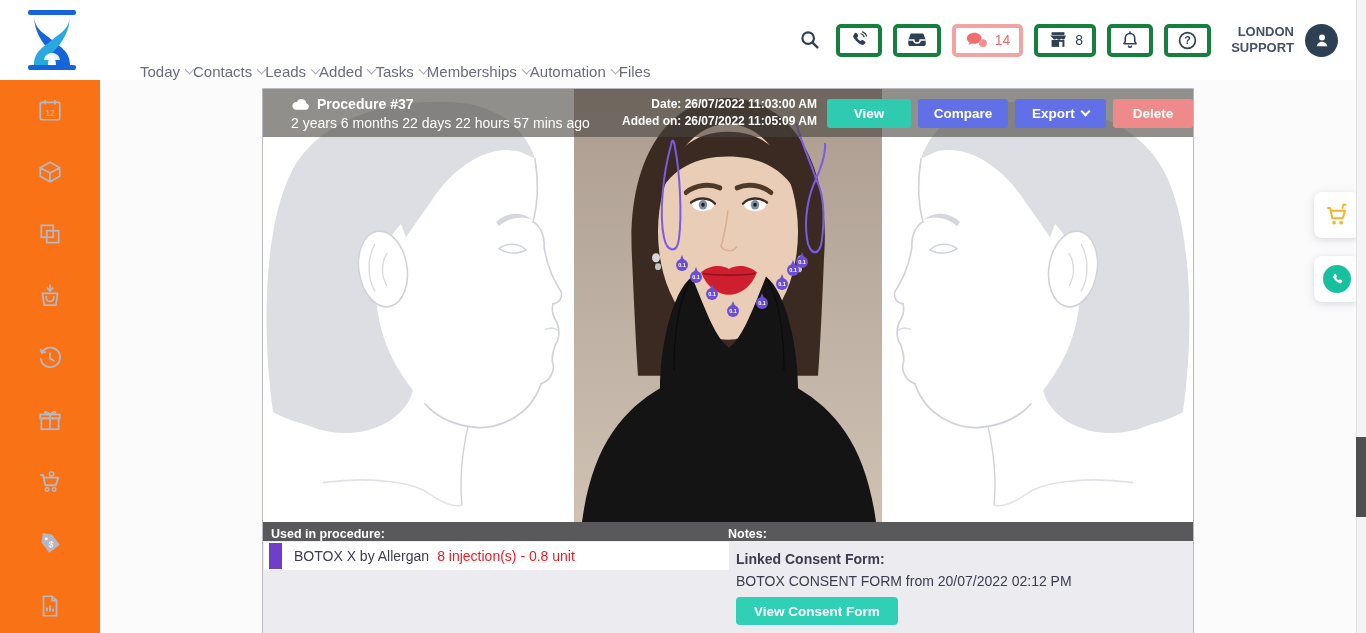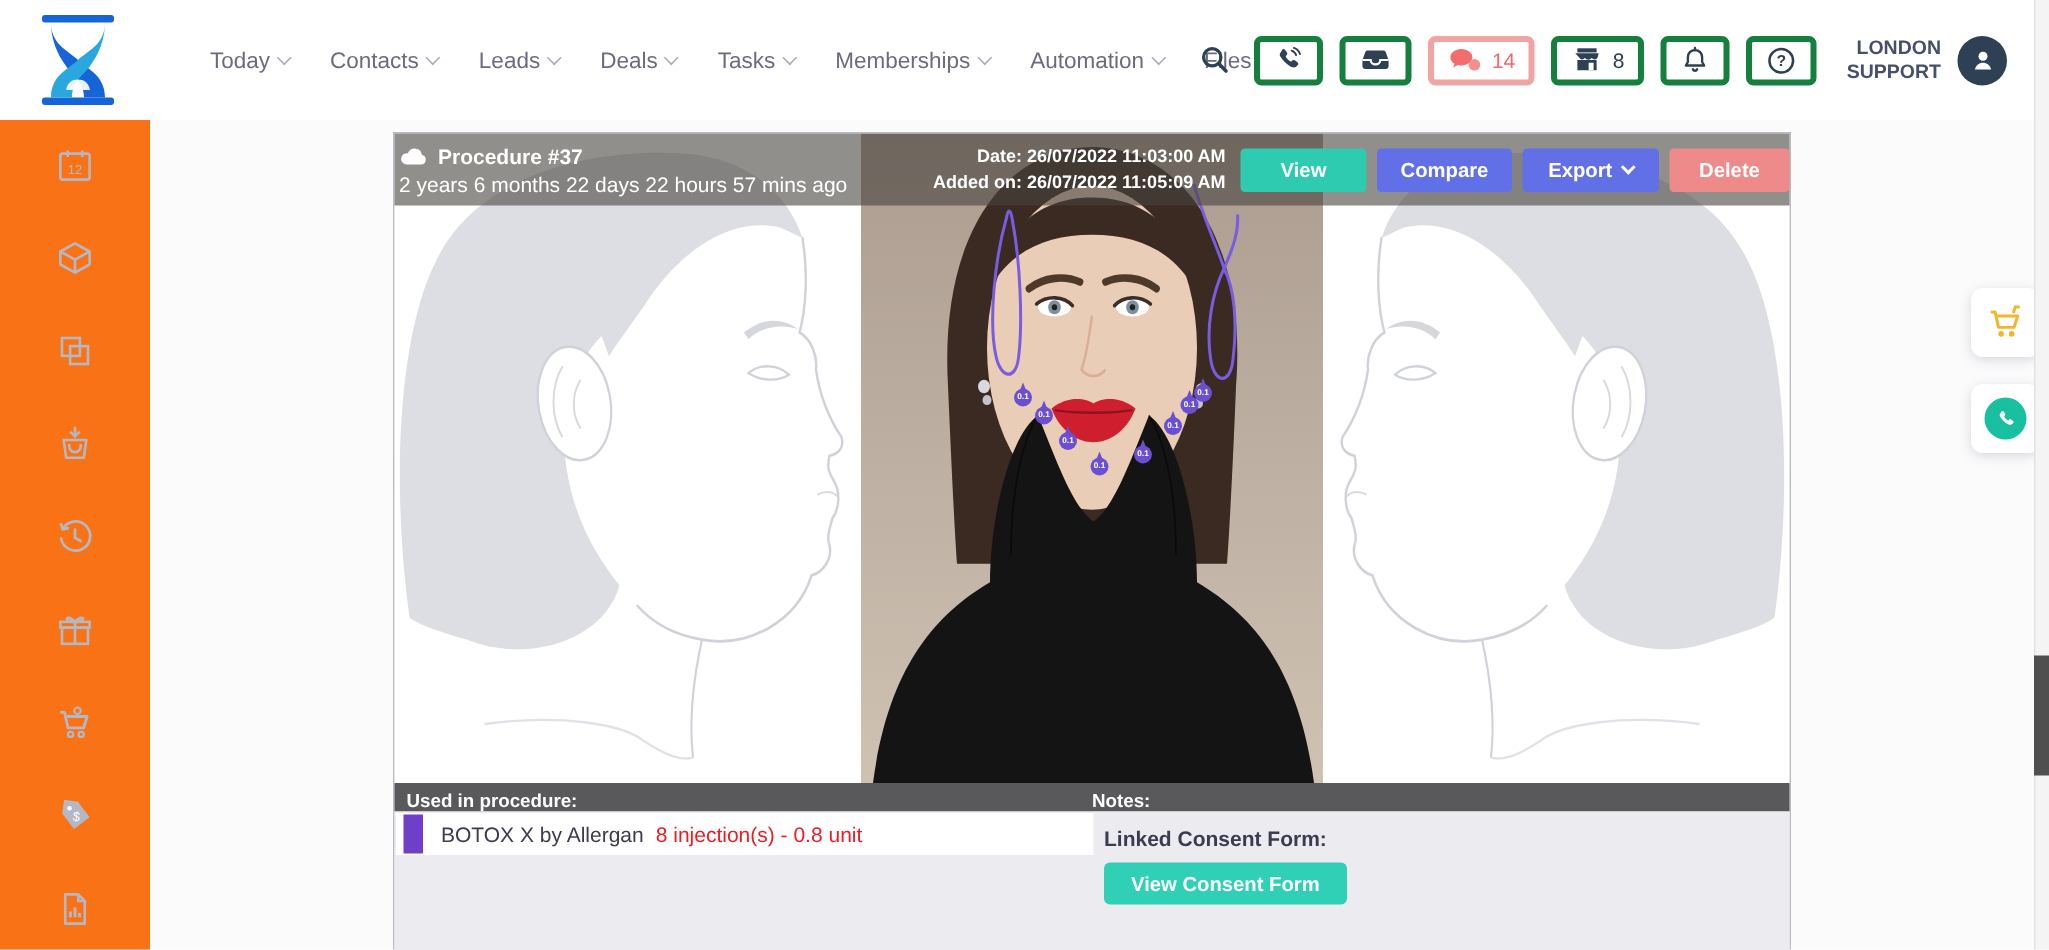--- a/index.html
+++ b/index.html
@@ -2,21 +2,21 @@
 <html><head>
 <meta charset="utf-8">
 <style>
   * { margin:0; padding:0; box-sizing:border-box; }
   html,body { width:1366px; height:633px; overflow:hidden; background:#fff;
               font-family:"Liberation Sans", sans-serif; }
 
   
   #topbar { position:absolute; left:0; top:0; width:1366px; height:80px; background:#fff; z-index:30; }
   #logo { position:absolute; left:24px; top:8px; width:56px; height:64px; }
-  #main-nav { position:absolute; left:140px; top:0; height:80px; display:flex; align-items:center; gap:27px; }
+  #main-nav { position:absolute; left:140px; top:0; height:80px; display:flex; align-items:flex-end; }
   .nav-item { display:flex; align-items:center; gap:6px; color:#6b6b80; font-size:15px; cursor:pointer; text-decoration:none; }
   .chev { width:7px; height:7px; border-right:1.6px solid #a9a9bc; border-bottom:1.6px solid #a9a9bc;
           transform:rotate(45deg); margin-top:-4px; }
   #top-actions { position:absolute; right:28px; top:0; height:80px; display:flex; align-items:center; gap:11px; }
   .icon-box { height:33px; min-width:42px; padding:0 9px; border:4px solid #15803d; border-radius:5px;
               display:flex; align-items:center; justify-content:center; gap:6px; background:#fff; cursor:pointer; }
   .icon-box.alert { border-color:#f2a3a3; }
   .count-red { color:#ef6a6a; font-size:14px; }
   .count-dark { color:#2e4154; font-size:14px; }
   #user-name { width:72px; text-align:right; color:#47506b; font-size:13px; font-weight:bold; line-height:1.25; }
@@ -34,21 +34,21 @@
   #card { position:absolute; left:262px; top:88px; width:932px; height:545px; background:#fff;
           border:1px solid #b9b9c2; border-bottom:none; }
   #images-row { position:absolute; left:0; top:0; width:930px; height:433px; display:flex; overflow:hidden; }
   .panel { height:433px; position:relative; background:#fff; }
   #panel-left, #panel-right { width:311px; }
   #panel-center { width:308px; }
   #panel-right svg { transform:scaleX(-1); }
 
   #proc-header { position:absolute; left:0; top:0; width:930px; height:48px; background:rgba(72,68,64,0.60);
                  color:#fff; display:flex; align-items:center; z-index:5; }
-  #proc-left { padding-left:3px; width:336px; }
+  #proc-left { padding-left:28px; width:336px; }
   #proc-title-row { display:flex; align-items:center; gap:8px; font-size:14px; font-weight:bold; }
   #proc-age { font-size:14px; margin-top:3px; white-space:nowrap; }
   #proc-dates { width:238px; text-align:right; font-size:12px; font-weight:bold; line-height:1.45; white-space:nowrap; }
   #proc-buttons { display:flex; gap:7px; margin-left:10px; }
   .hbtn { height:29px; border:none; border-radius:3px; color:#fff; font-size:13.5px; font-weight:bold;
           font-family:"Liberation Sans",sans-serif; cursor:pointer; padding:0 14px; display:flex; align-items:center; gap:7px; }
   #btn-view { background:#2ecbb1; width:84px; justify-content:center; }
   #btn-compare { background:#6270e8; width:90px; justify-content:center; }
   #btn-export { background:#6270e8; width:91px; justify-content:center; }
   #btn-delete { background:#ef8a8a; width:80px; justify-content:center; }
@@ -108,21 +108,21 @@
       </a>
     <a class="nav-item">
         <span>Contacts</span>
         <span class="chev"></span>
       </a>
     <a class="nav-item">
         <span>Leads</span>
         <span class="chev"></span>
       </a>
     <a class="nav-item">
-        <span>Deals</span>
+        <span>Added</span>
         <span class="chev"></span>
       </a>
     <a class="nav-item">
         <span>Tasks</span>
         <span class="chev"></span>
       </a>
     <a class="nav-item">
         <span>Memberships</span>
         <span class="chev"></span>
       </a>
@@ -356,20 +356,21 @@
   </div>
 
   <div id="bottom-area">
     <div id="product-row">
       <span id="swatch"></span>
       <span id="product-name">BOTOX X by Allergan</span>
       <span id="product-detail">8 injection(s) - 0.8 unit</span>
     </div>
     <div id="notes-col">
       <div id="consent-label">Linked Consent Form:</div>
+      <div id="consent-text">BOTOX CONSENT FORM from 20/07/2022 02:12 PM</div>
       <button id="btn-consent">View Consent Form</button>
     </div>
   </div>
 </div>
 
 <div class="float-card" id="float-cart">
   <svg width="26" height="26" viewBox="0 0 24 24">
     <path d="M3 5.5 h2.6 l2.1 9.5 h9.6 l2.2 -7 H6.3" fill="none" stroke="#f5b52a" stroke-width="1.8" stroke-linejoin="round"></path>
     <circle cx="9.3" cy="19" r="1.7" fill="#f5b52a"></circle>
     <circle cx="15.8" cy="19" r="1.7" fill="#f5b52a"></circle>

